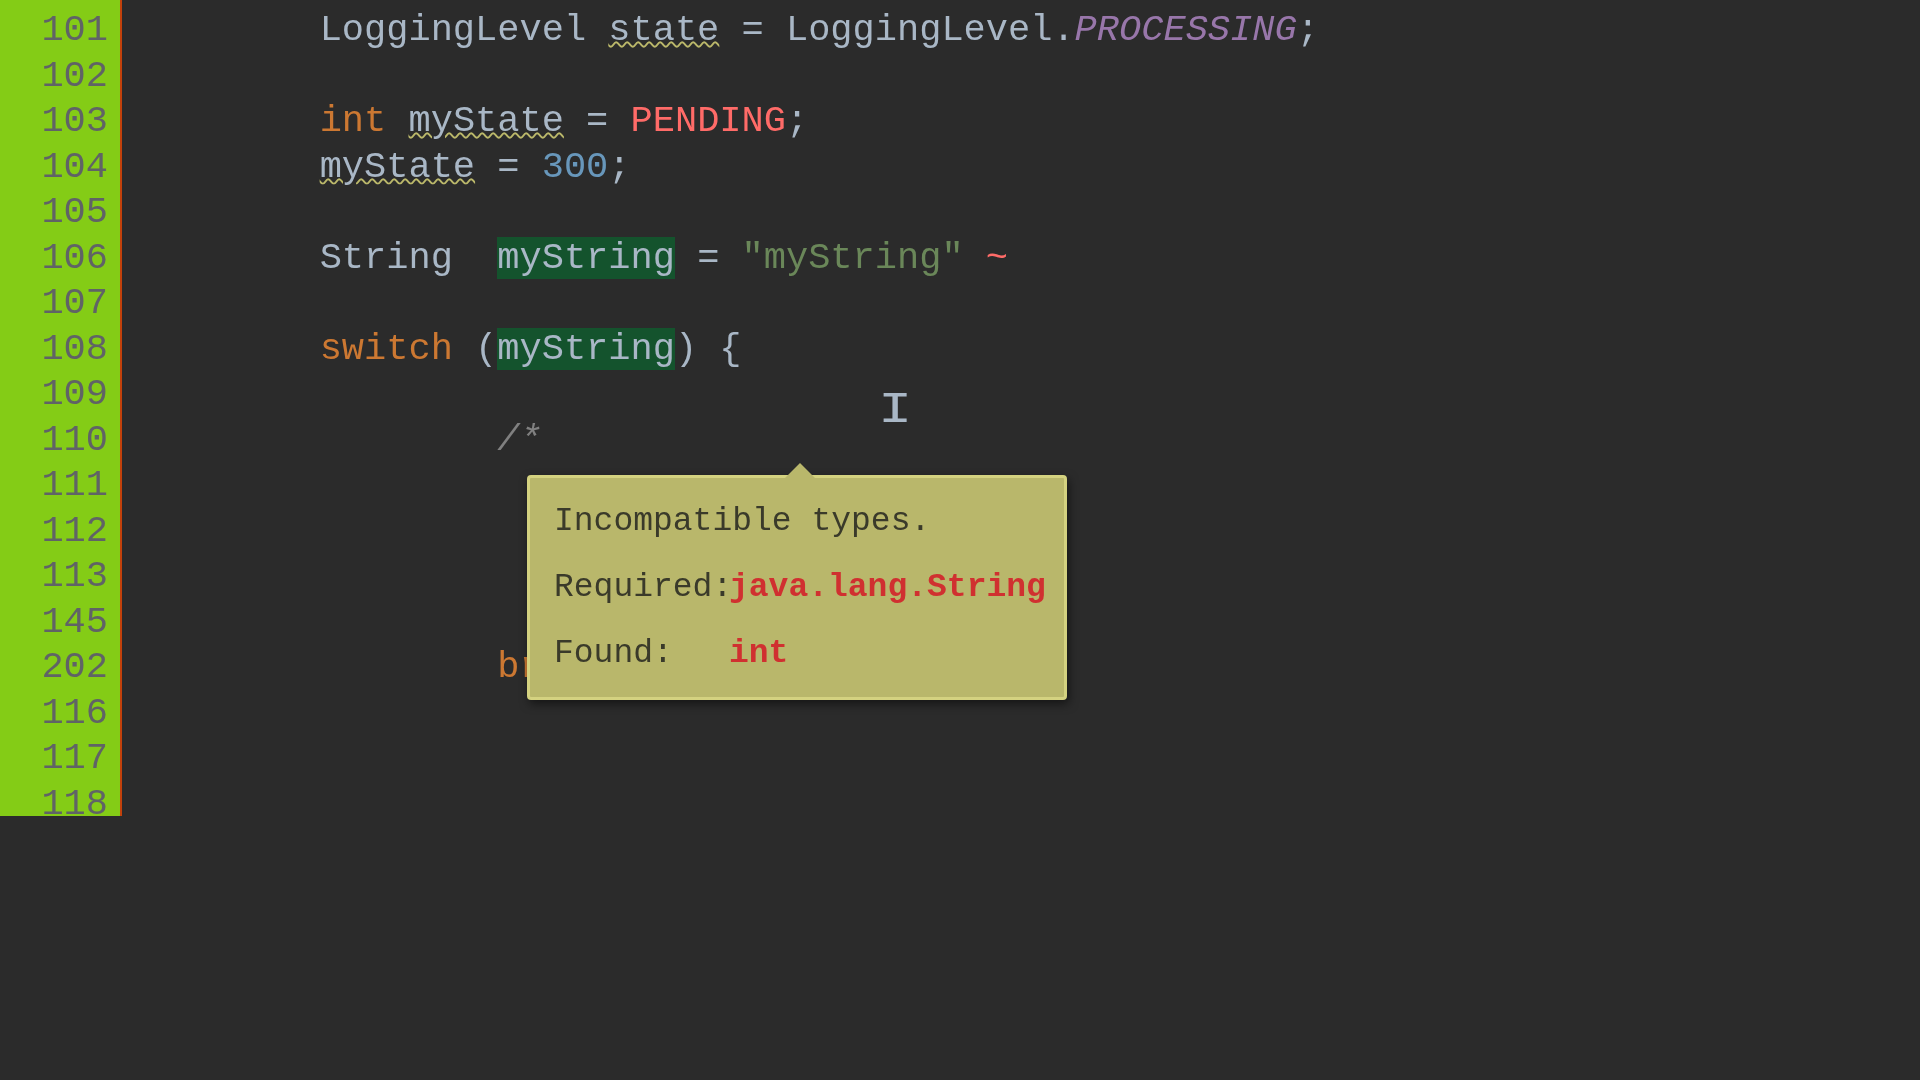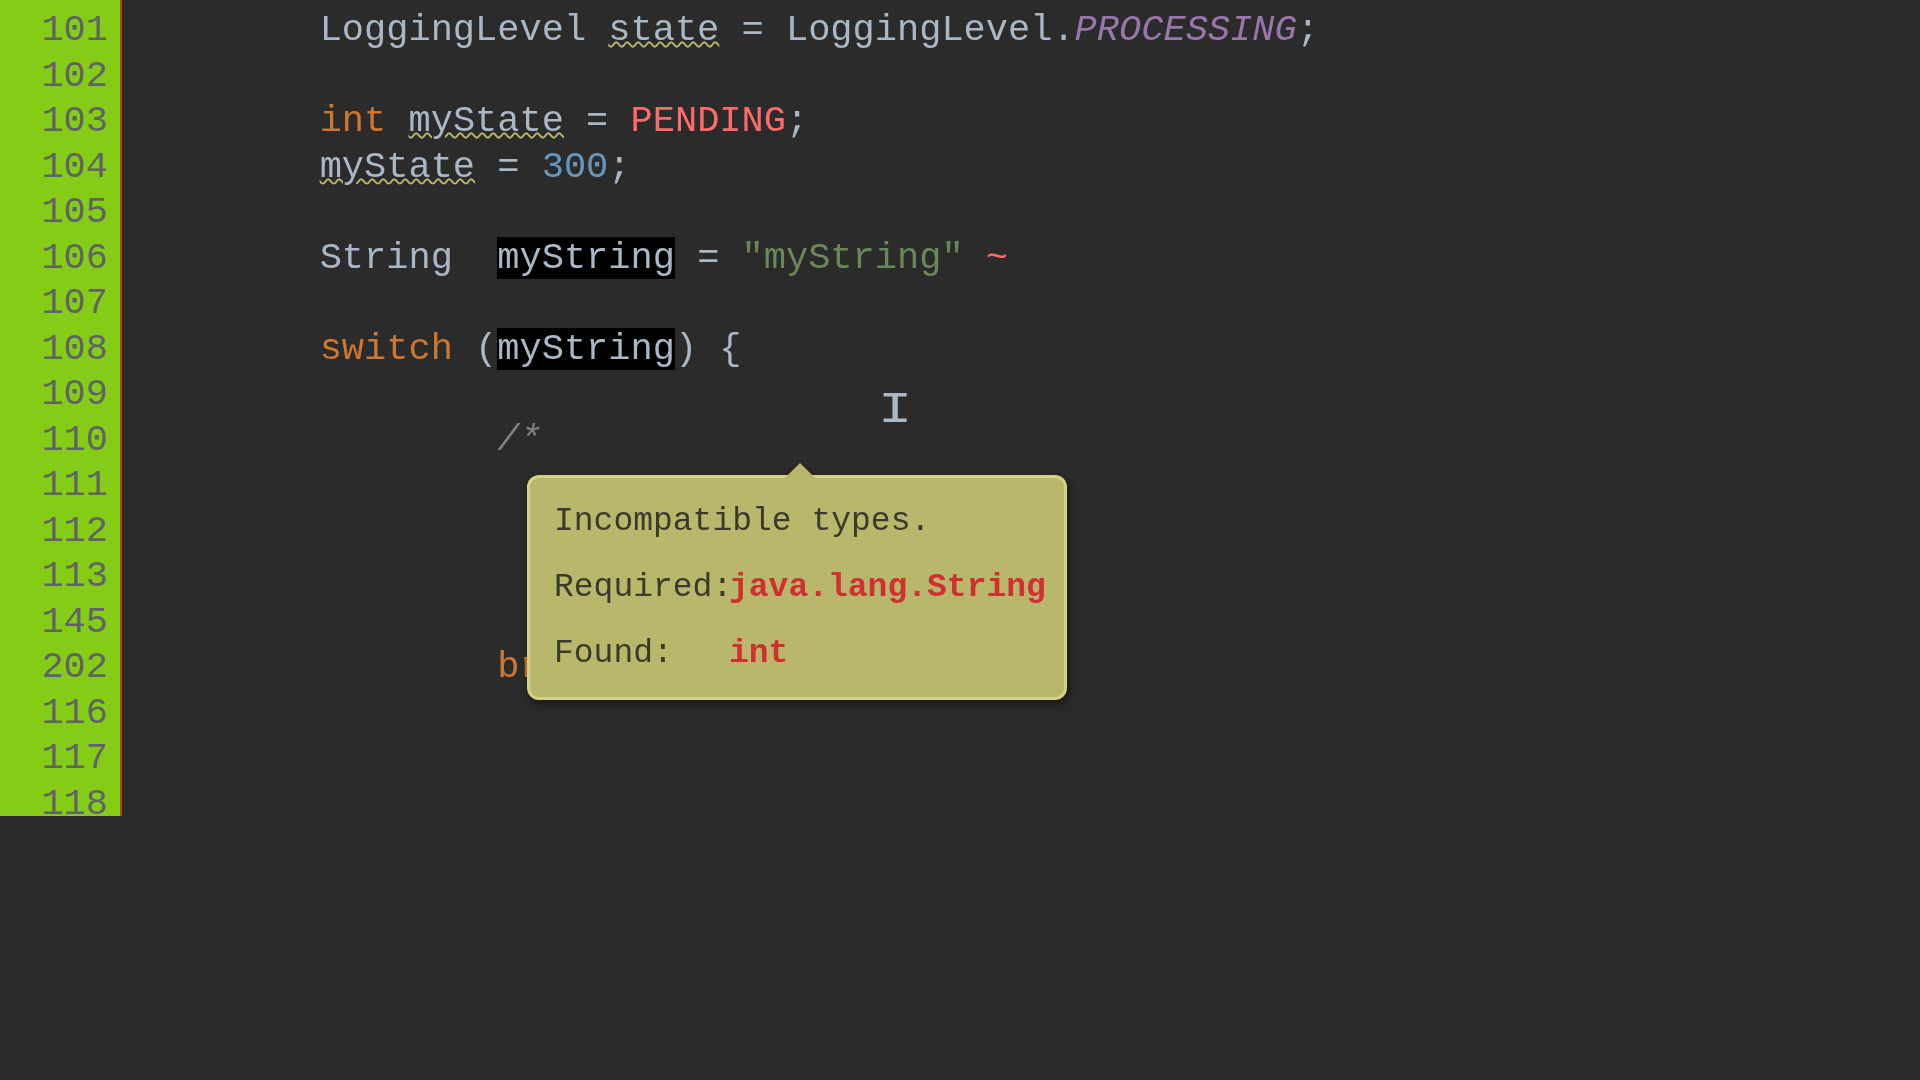--- a/index.html
+++ b/index.html
@@ -44,41 +44,41 @@
     color: #a9b7c6;
     position: relative;
   }
   .kw { color: #cc7832; font-weight: 500; }
   .type { color: #a9b7c6; }
   .var { color: #a9b7c6; }
   .num { color: #6897bb; }
   .str { color: #6a8759; }
   .const { color: #9876aa; font-style: italic; }
   .err-const { color: #ff6b68; font-weight: 500; }
-  .highlight { background: #000000; }
+  .highlight { background: #14532d; }
   .warn-underline {
     text-decoration: underline wavy #bbb86a;
     text-decoration-thickness: 2px;
   }
   .err-underline-red {
     text-decoration: underline wavy #ff3030;
     text-decoration-thickness: 2px;
   }
   .err-squiggle {
     color: #ff6b68;
   }
   
   .tooltip {
     position: absolute;
     left: 405px;
     top: 475px;
     width: 540px;
     background: #b9b76b;
     border: 3px solid #d4d280;
-    border-radius: 12px;
+    border-radius: 4px;
     padding: 18px 24px 18px 24px;
     box-shadow: 2px 4px 10px rgba(0,0,0,0.5);
     color: #333;
     font-size: 33px;
     line-height: 1.55;
   }
   .tooltip::before {
     content: '';
     position: absolute;
     top: -15px;

